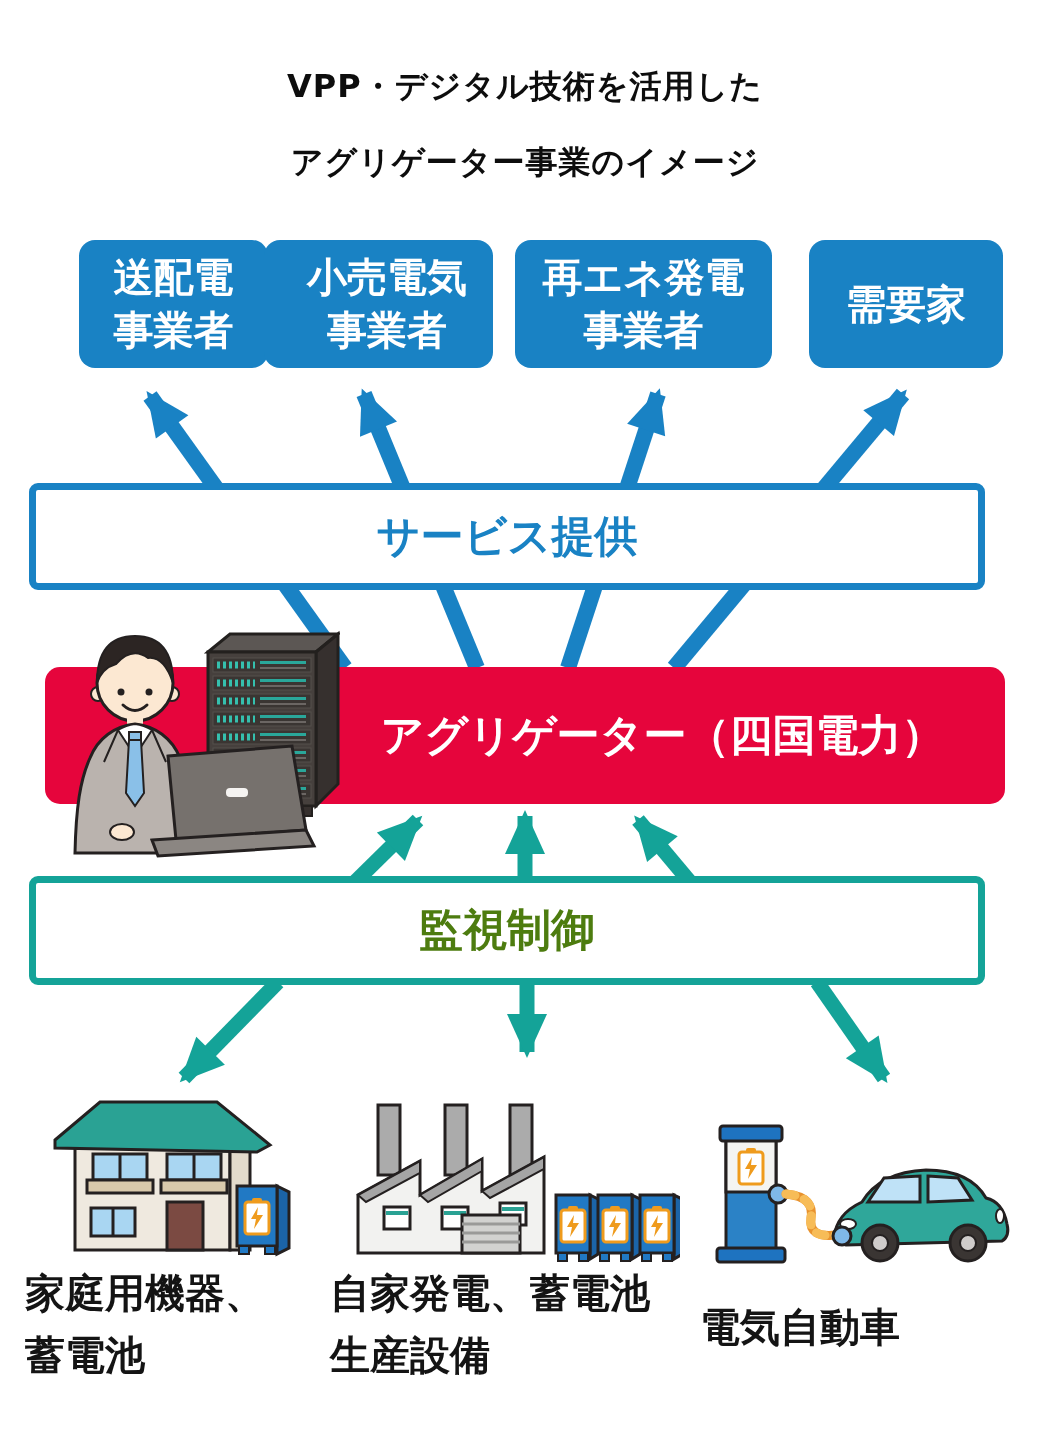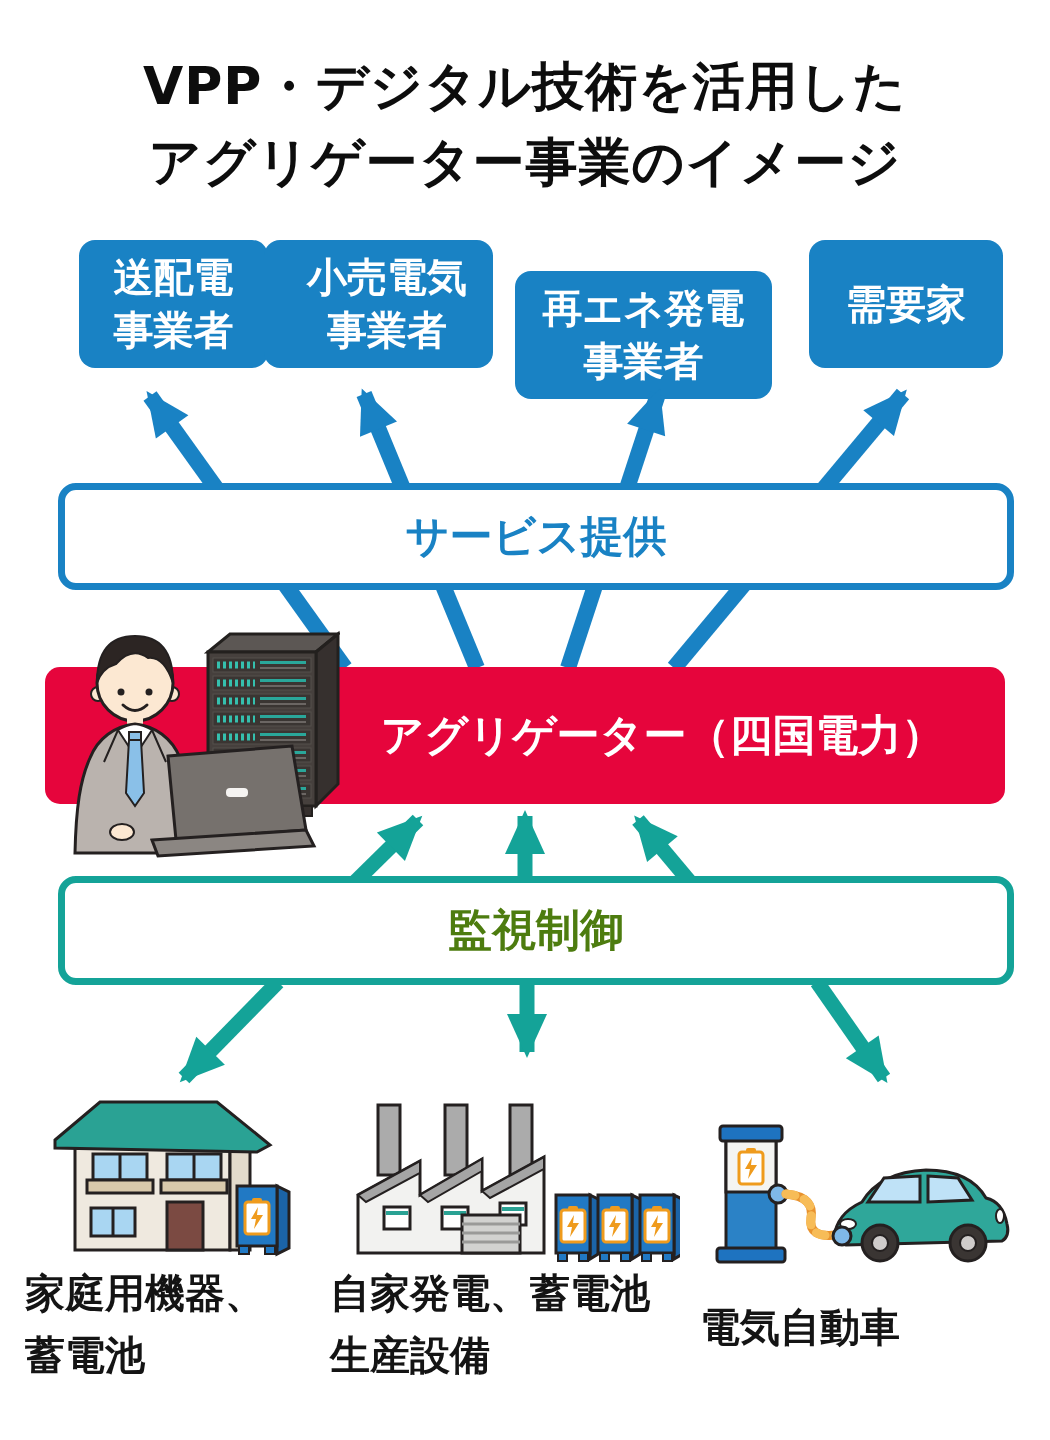--- a/index.html
+++ b/index.html
@@ -1,29 +1,29 @@
 <!DOCTYPE html>
 <html lang="ja"><head>
 <meta charset="utf-8">
 <style>
   html,body{margin:0;padding:0;background:#ffffff;}
   .canvas{
     position:relative;width:1050px;height:1440px;background:#ffffff;overflow:hidden;
     font-family:"DejaVu Sans","Liberation Sans",sans-serif;font-weight:bold;
   }
   .title{position:absolute;left:0;top:48px;width:1050px;text-align:center;
-    color:#0d0d0d;font-size:52px;line-height:76px;letter-spacing:1px;}
+    color:#0d0d0d;font-size:32px;line-height:76px;letter-spacing:1px;}
   .stakeholder{position:absolute;top:240px;height:128px;background:#1982c4;border-radius:16px;
     display:flex;flex-direction:column;align-items:center;justify-content:center;
     color:#ffffff;font-size:40px;line-height:53px;text-align:center;}
   .sb1{left:47px;width:189px;margin-left:32px;}
   .sb2{left:264px;width:212px;padding-left:17px;}
-  .sb3{left:515px;width:257px;margin-top:31px;}
+  .sb3{left:515px;width:257px;}
   .sb4{left:809px;width:194px;}
-  .flowbox{position:absolute;left:58px;width:942px;background:#ffffff;border-radius:18px;
+  .flowbox{position:absolute;left:29px;width:942px;background:#ffffff;border-radius:9px;
     display:flex;align-items:center;justify-content:center;z-index:2;text-align:center;}
   .servicebox{top:483px;height:93px;border:7px solid #1982c4;color:#1982c4;font-size:43px;}
   .monitorbox{top:876px;height:95px;border:7px solid #14a398;color:#4d7c0f;font-size:44px;}
   .aggband{position:absolute;left:45px;top:667px;width:960px;height:137px;background:#e6053c;
     border-radius:15px;z-index:2;}
   .agglabel{position:absolute;left:330px;top:667px;width:665px;height:137px;z-index:2;
     display:flex;align-items:center;justify-content:center;color:#ffffff;font-size:43px;}
   .arrows{position:absolute;left:0;top:0;z-index:1;}
   .illus{position:absolute;z-index:3;}
   .res-label{position:absolute;z-index:2;color:#141414;font-size:40px;line-height:62px;

